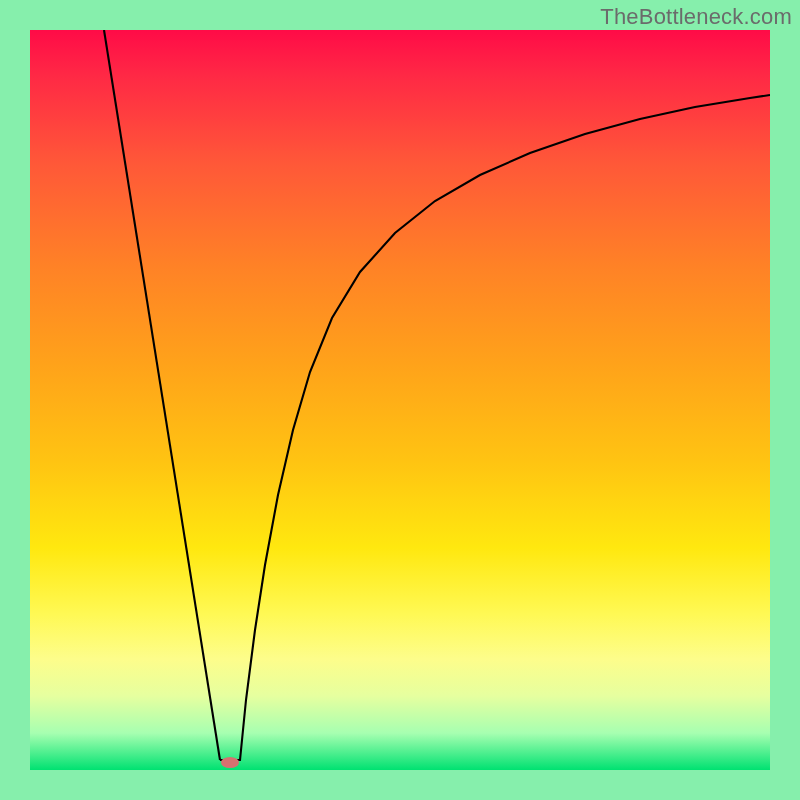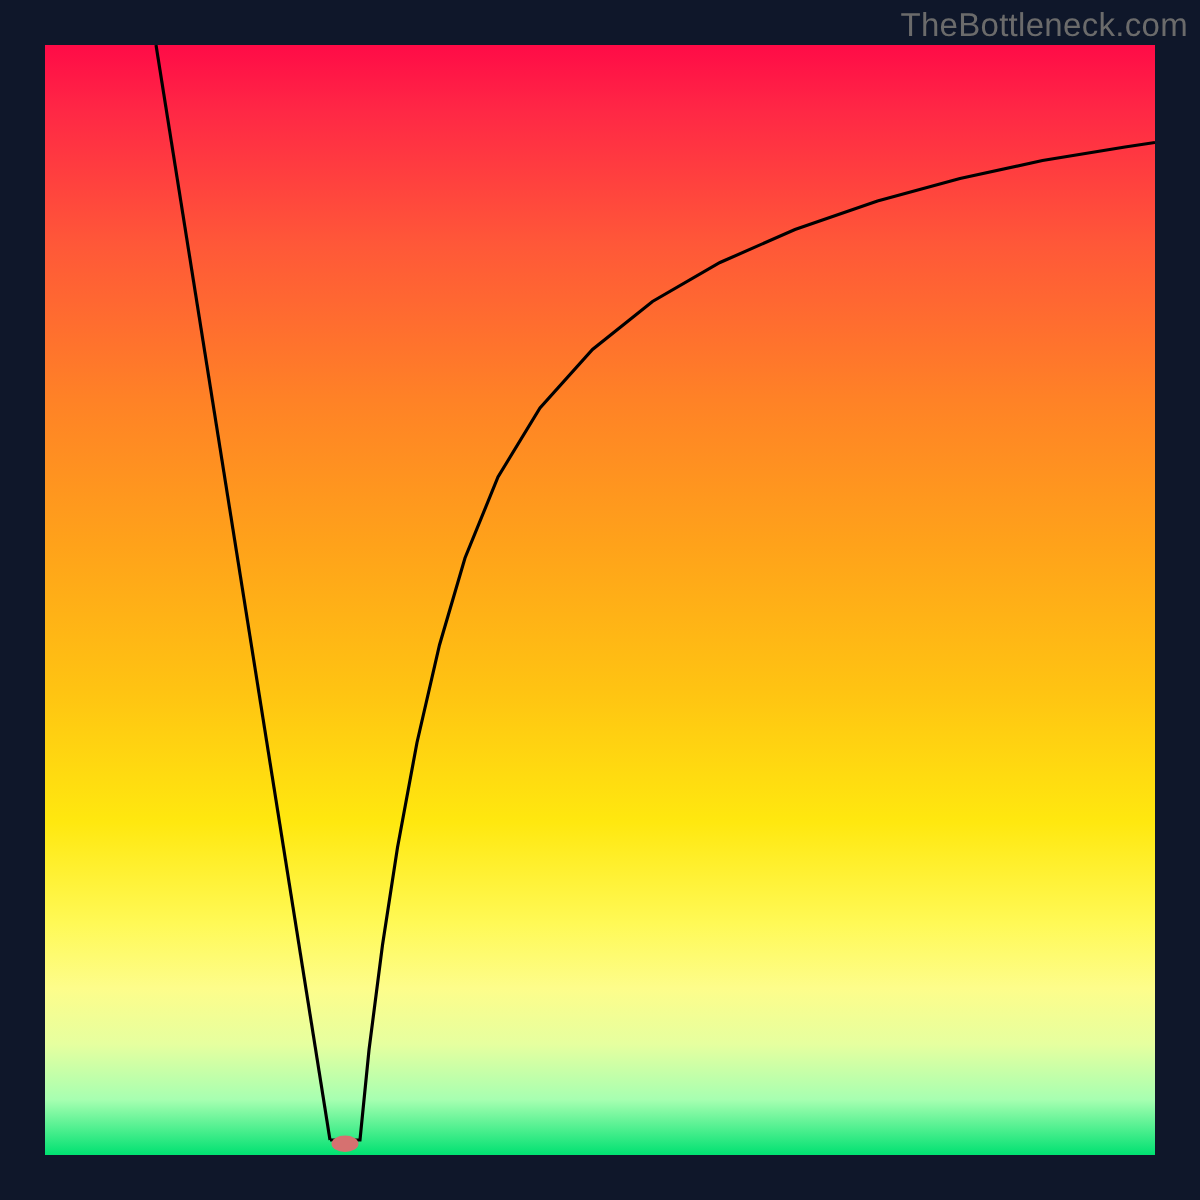--- a/index.html
+++ b/index.html
@@ -8,21 +8,21 @@
     width: 800px;
     height: 800px;
     overflow: hidden;
     font-family: Arial, Helvetica, sans-serif;
     background: #000;
   }
   .frame {
     width: 800px;
     height: 800px;
     position: relative;
-    background: #0f172a;
+    background: #86efac;
   }
   .plot-area {
     position: absolute;
     left: 30px;
     top: 30px;
     width: 740px;
     height: 740px;
     overflow: hidden;
   }
   .gradient-bg {

